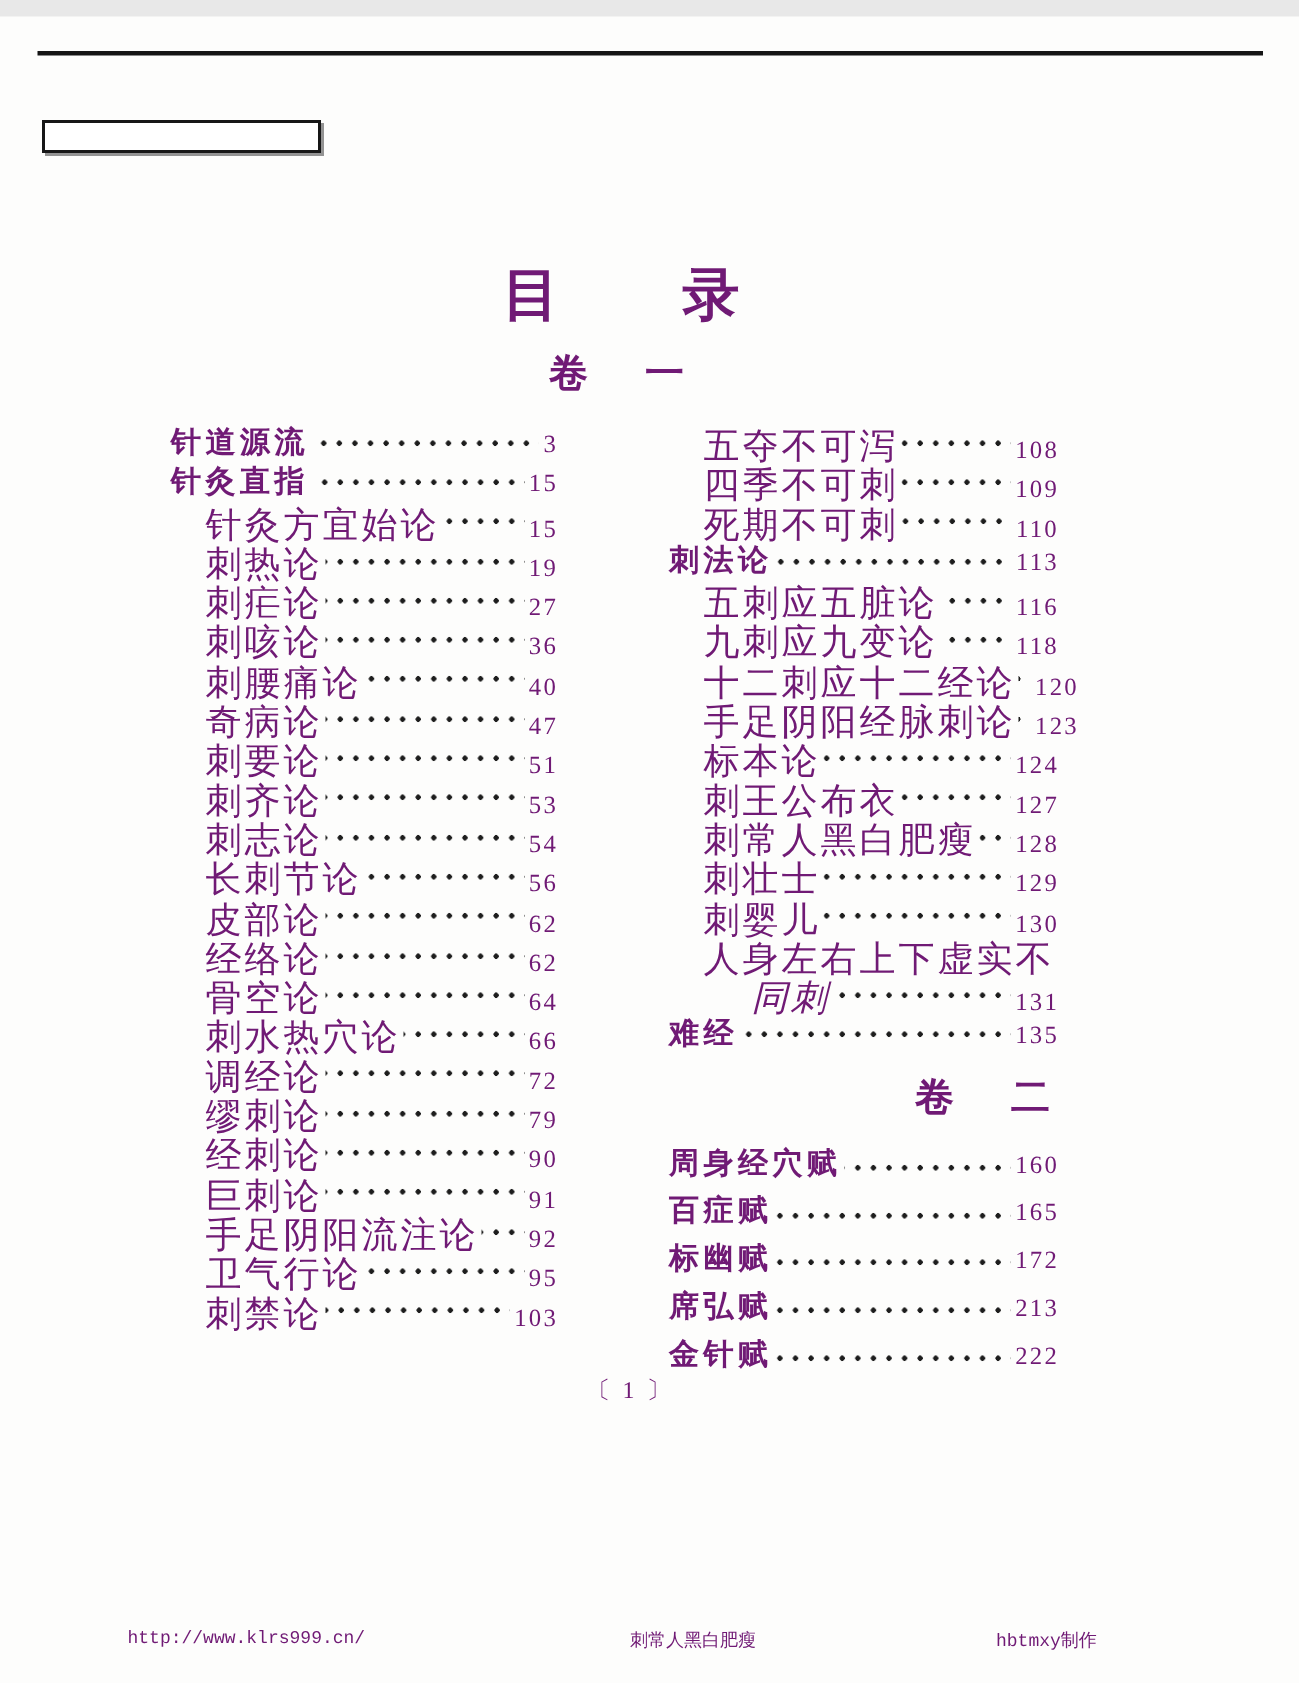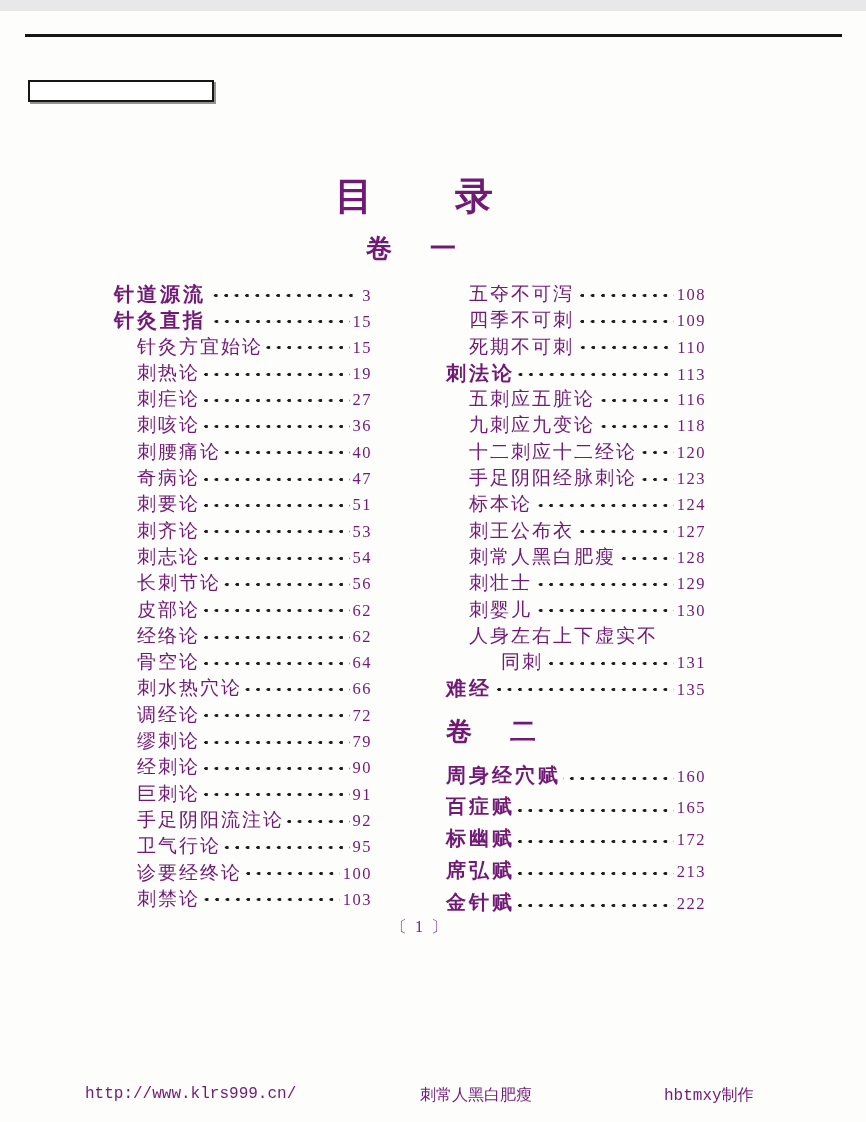--- a/index.html
+++ b/index.html
@@ -15,42 +15,42 @@
   }
   .title{
     position:absolute;top:160px;left:0;width:866px;text-align:center;
     transform:translateX(-18px);
     font-size:38px;font-weight:700;white-space:pre;letter-spacing:2px;margin:0;
   }
   .vol-head{
     font-size:26px;font-weight:700;white-space:pre;letter-spacing:6px;margin:0;
   }
   .vol1{position:absolute;top:220px;left:0;width:866px;text-align:center;transform:translateX(-19px);}
-  .vol2{text-align:left;margin:12px 0 13px;}
+  .vol2{text-align:right;margin:12px 0 13px;}
   .col{position:absolute;top:270px;}
   .col-left{left:114px;width:258px;}
   .col-right{left:446px;width:260px;}
   .row{display:flex;align-items:baseline;height:26.3px;}
   .v2 .row{height:31.7px;}
-  .row .t{white-space:nowrap;font-size:19px;letter-spacing:2px;}
+  .row .t{white-space:nowrap;font-size:24px;letter-spacing:2px;}
   .row.lv0 .t{font-size:20px;font-weight:700;letter-spacing:3px;}
   .row.lv1 .t{margin-left:23px;}
-  .row.lv2 .t{margin-left:55px;}
+  .row.lv2 .t{margin-left:55px;font-style:italic;}
   .leader{
     flex:1;align-self:center;height:5px;margin:2px 3px 0 2px;min-width:8px;
     background-image:radial-gradient(circle at 2px 2.5px,#1d1d1d 1.6px,rgba(0,0,0,0) 1.9px);
     background-size:10.4px 5px;background-repeat:repeat-x;background-position:right center;
   }
   .pg{font-size:16.5px;letter-spacing:1.5px;white-space:nowrap;}
   .page-num{
     position:absolute;top:906px;left:0;width:866px;text-align:center;
     transform:translateX(-13px);font-size:16px;letter-spacing:2px;
   }
   .footer{position:absolute;left:0;top:1074px;width:866px;height:26px;
-    font-family:"Liberation Mono","DejaVu Sans Mono",monospace;font-size:16px;}
+    font-family:"Liberation Mono","DejaVu Sans Mono",monospace;font-size:12px;}
   .footer span{position:absolute;top:0;white-space:nowrap;}
   .footer-url{left:85px;}
   .footer-site{left:420px;}
   .footer-credit{left:664px;text-align:center;}
 </style>
 </head>
 <body>
 
 <div class="sheet">
 
@@ -165,25 +165,20 @@
         <span class="t">手足阴阳流注论</span>
         <span class="leader"></span>
         <span class="pg">92</span>
       </div>
       <div class="row lv1">
         <span class="t">卫气行论</span>
         <span class="leader"></span>
         <span class="pg">95</span>
       </div>
       <div class="row lv1">
-        <span class="t">诊要经终论</span>
-        <span class="leader"></span>
-        <span class="pg">100</span>
-      </div>
-      <div class="row lv1">
         <span class="t">刺禁论</span>
         <span class="leader"></span>
         <span class="pg">103</span>
       </div>
     </div>
 
   <div class="col col-right">
     <div id="col-right-v1">
         <div class="row lv1">
           <span class="t">五夺不可泻</span>

